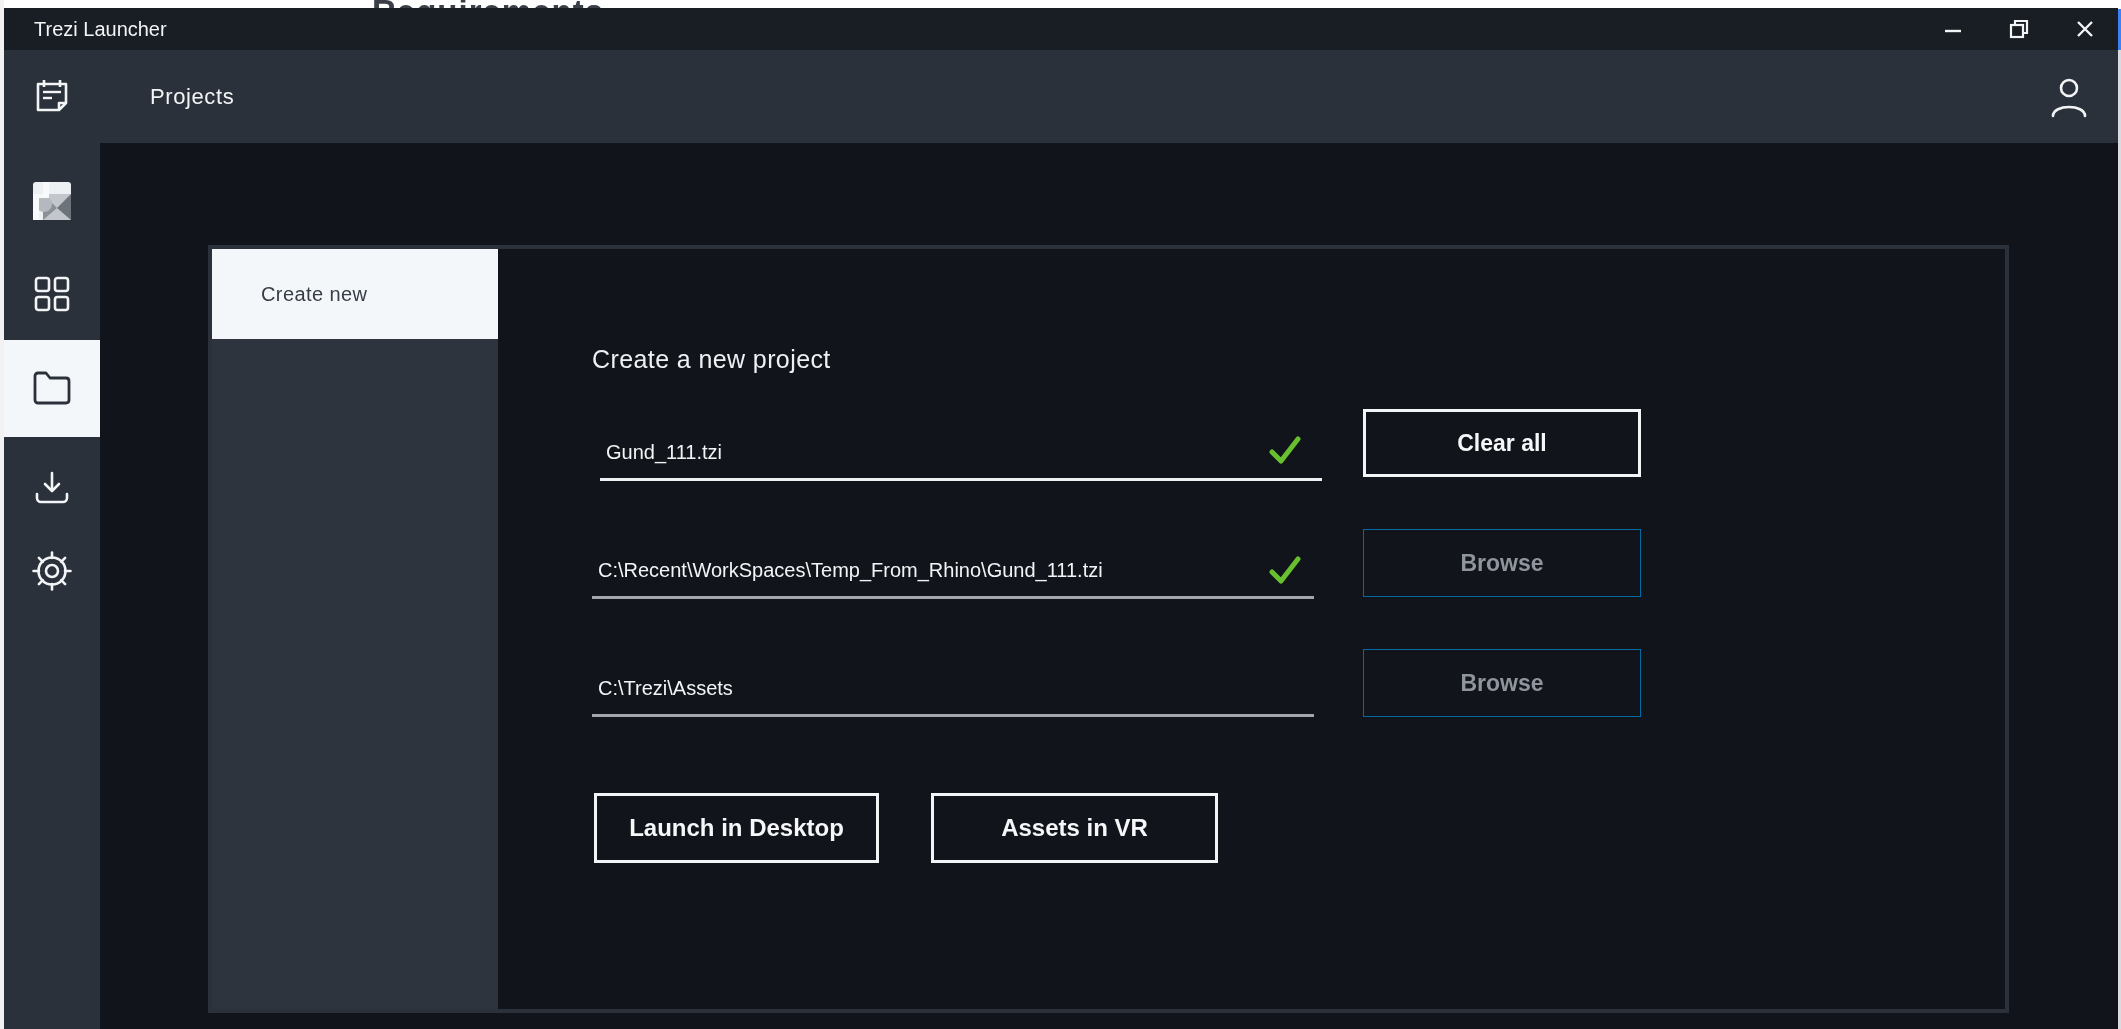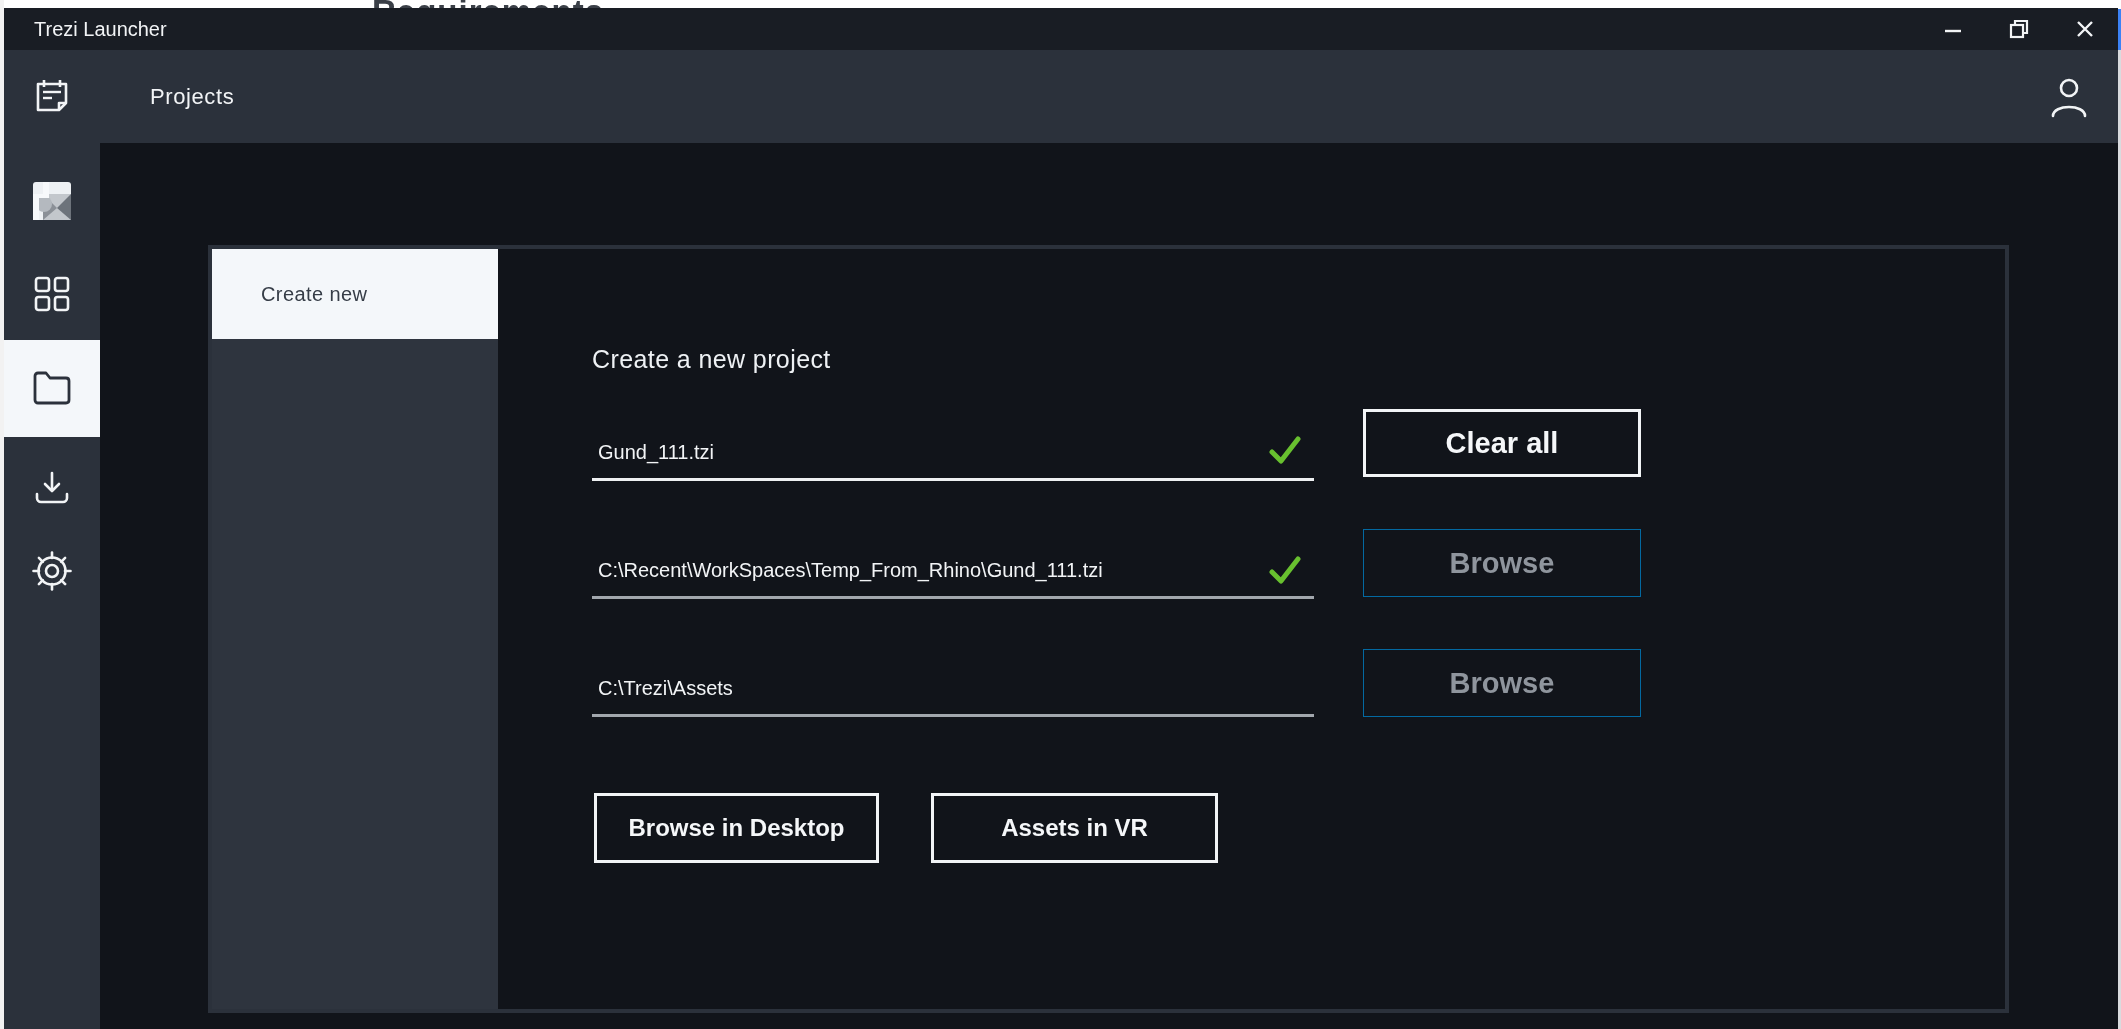--- a/index.html
+++ b/index.html
@@ -41,27 +41,27 @@
   .tab{position:relative;width:100%;height:90px;border:none;background:transparent;text-align:left;
        padding:0 0 0 49px;font-size:20px;letter-spacing:.4px;color:#f2f4f6;cursor:pointer;
        font-family:"Liberation Sans",sans-serif;display:block;box-sizing:border-box;line-height:73px;}
   .tab.active{background:#f4f7fa;color:#363d47;}
 
   .form-heading{position:absolute;left:380px;top:96px;font-size:25px;letter-spacing:.4px;color:#eef1f4;}
 
   .field{position:absolute;left:380px;width:722px;height:80px;border-bottom:3px solid #a2a7ad;}
   .field.bright{border-bottom-color:#eef0f2;}
   .field .value{position:absolute;left:6px;bottom:14px;font-size:20px;color:#f2f4f6;white-space:nowrap;}
-  .f1{top:149px;} .f2{top:267px;} .f3{top:385px;}
+  .f1{top:149px;margin-left:8px;} .f2{top:267px;} .f3{top:385px;}
 
   .check{position:absolute;left:1053px;width:40px;height:40px;}
   .c1{top:182px;} .c2{top:302px;}
 
   .side-action{position:absolute;left:1151px;width:278px;height:68px;background:transparent;
-               font-family:"Liberation Sans",sans-serif;font-size:29px;cursor:pointer;box-sizing:border-box;}
+               font-family:"Liberation Sans",sans-serif;font-size:23px;cursor:pointer;box-sizing:border-box;}
   .side-action.primary{border:3px solid #f2f4f6;color:#f5f7f9;font-weight:bold;}
   .side-action.muted{border:1px solid #0369a1;color:#8f959d;font-weight:700;}
   .a1{top:160px;} .a2{top:280px;} .a3{top:400px;}
 
   .launch-btn{position:absolute;height:70px;border:3px solid #f2f4f6;background:transparent;color:#f5f7f9;
               font-family:"Liberation Sans",sans-serif;font-size:24px;font-weight:bold;cursor:pointer;box-sizing:border-box;}
   .l1{left:382px;top:544px;width:285px;}
   .l2{left:719px;top:544px;width:287px;}
 </style>
 </head>
@@ -222,19 +222,19 @@
             <path d="M7 21 L16 30 L33 8" stroke="#68c02f" stroke-width="5" stroke-linecap="round" stroke-linejoin="round"></path>
           </svg>
         </span>
         <button class="side-action muted a2">Browse</button>
 
         <div class="field f3">
           <div class="value">C:\Trezi\Assets</div>
         </div>
         <button class="side-action muted a3">Browse</button>
 
-        <button class="launch-btn l1">Browse in Desktop</button>
+        <button class="launch-btn l1">Launch in Desktop</button>
         <button class="launch-btn l2">Assets in VR</button>
 
       </div>
     </div>
   </div>
 </div>
 
 </body></html>

